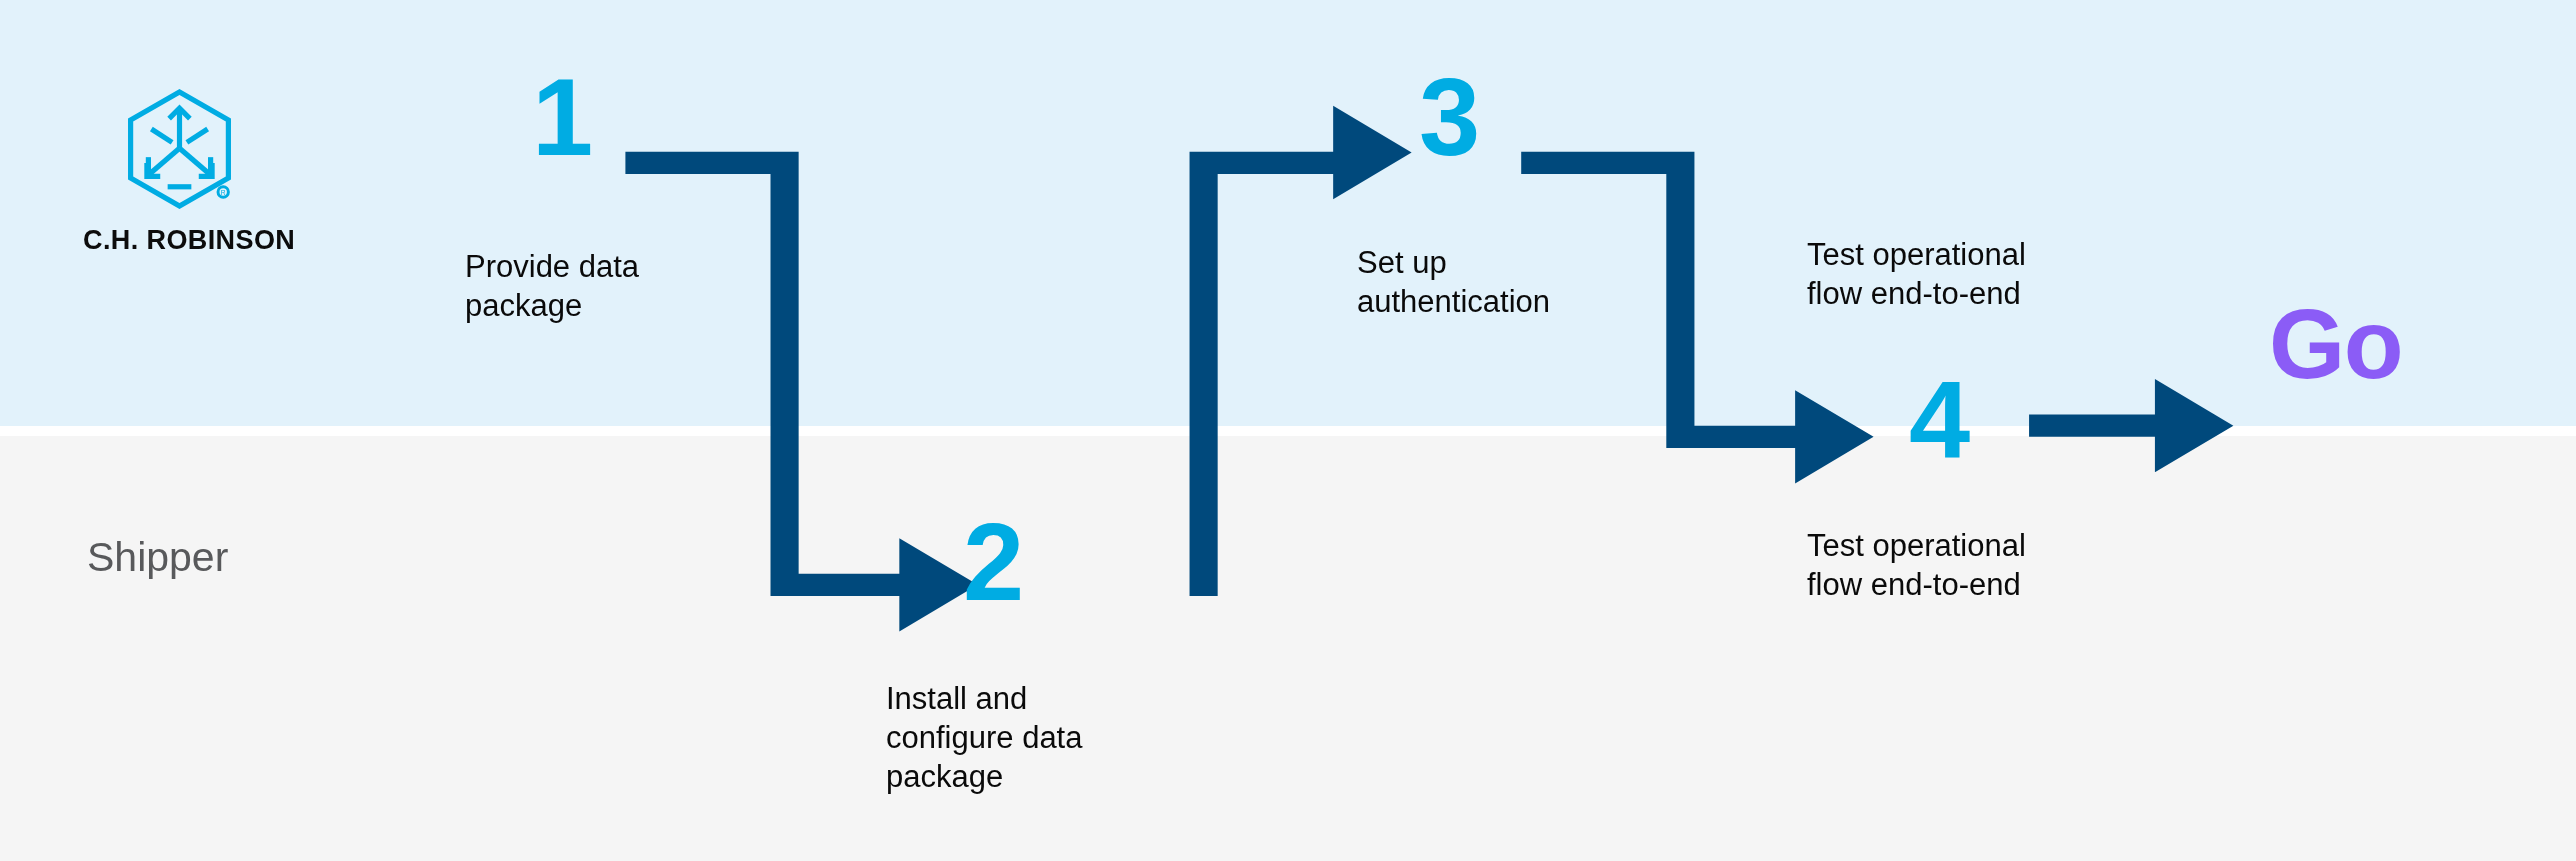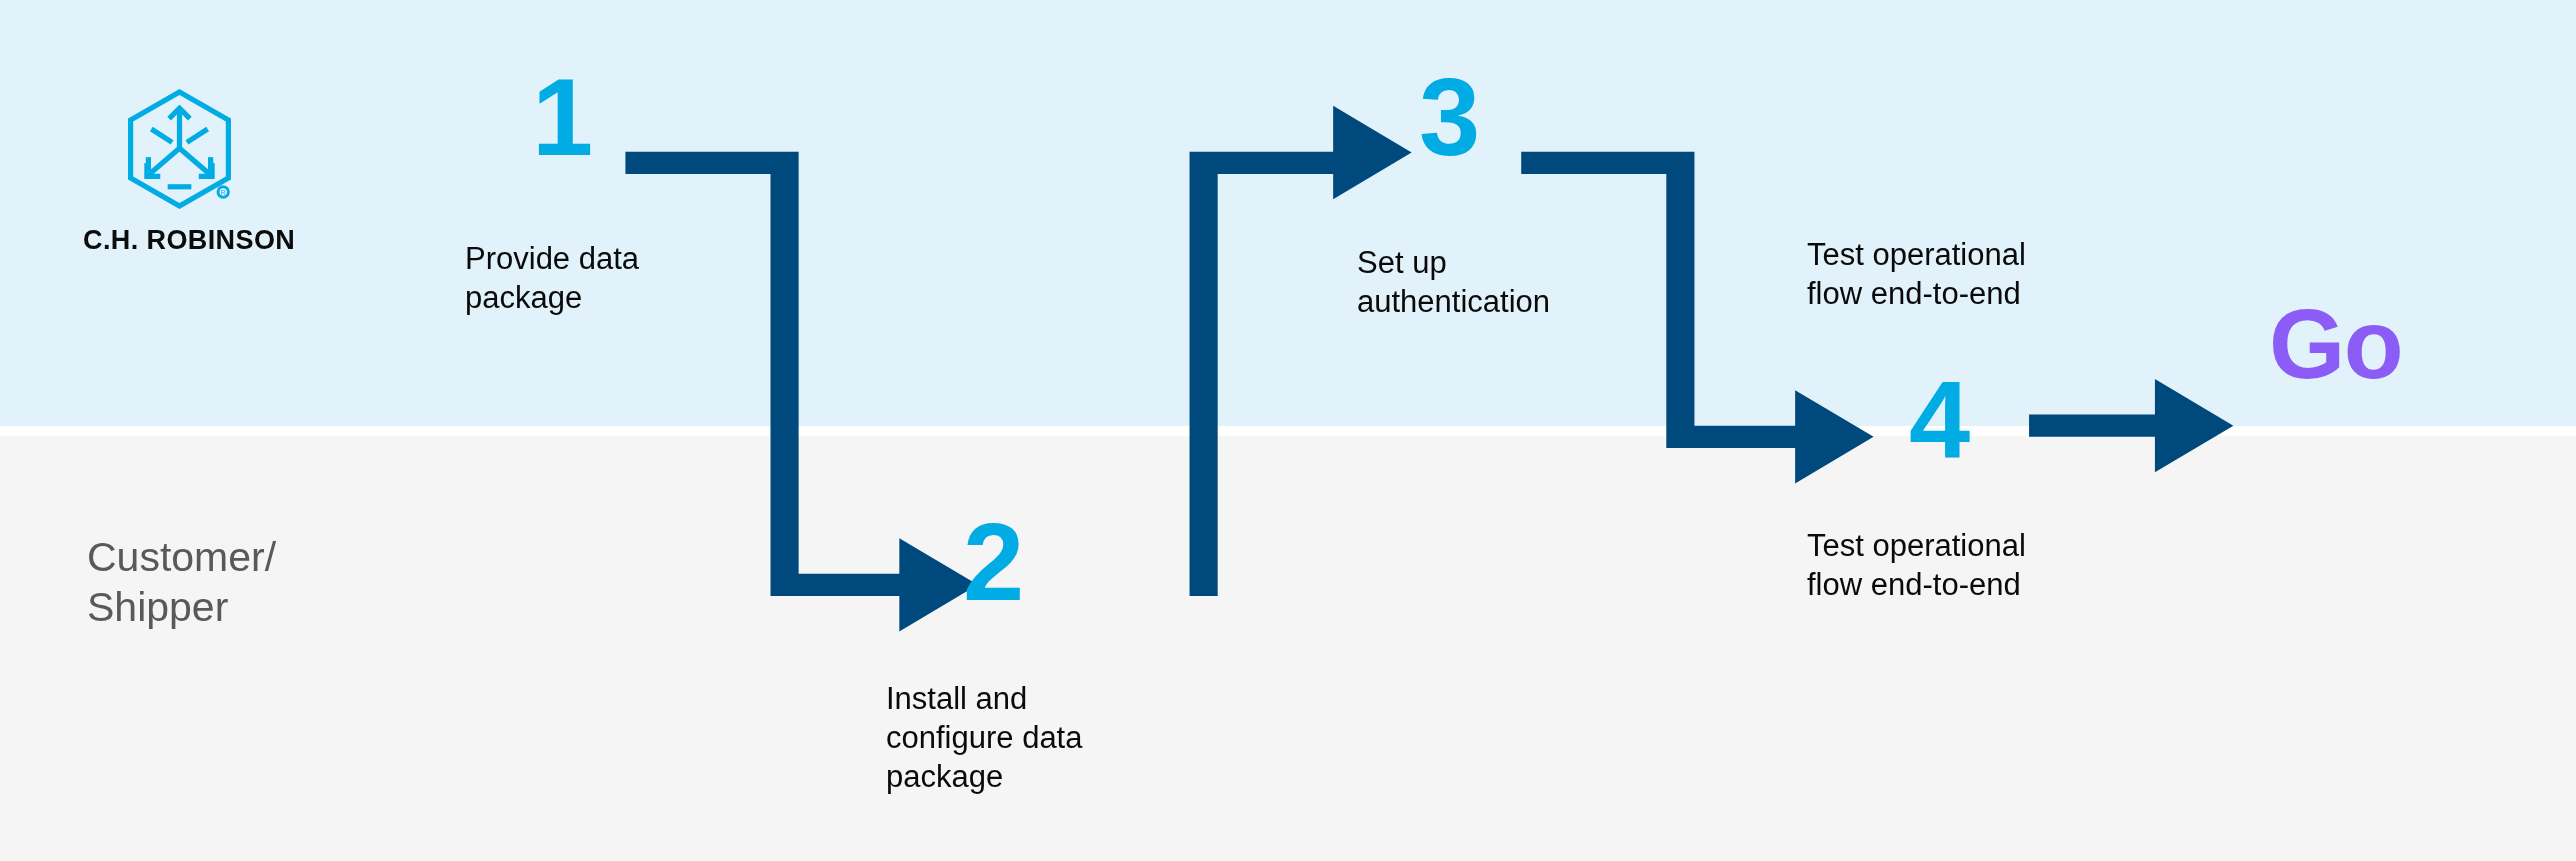--- a/index.html
+++ b/index.html
@@ -152,37 +152,36 @@
         <g fill="none" stroke="#00ace3" stroke-width="4">
           <circle cx="131" cy="139" r="7"></circle>
         </g>
         <text x="131" y="143" font-size="9" fill="#00ace3" text-anchor="middle" font-family="Liberation Sans, sans-serif">R</text>
       </svg>
     </div>
     <div class="logo-wordmark">C.H. ROBINSON</div>
   </div>
 
   <div class="lane-label">
-    <div>Customer/</div>
     <div>Shipper</div>
   </div>
 
   <svg id="connectors" viewBox="0 0 3478 1163" width="2576" height="861">
 
     <path class="conn" d="M 844 205 L 1078 205 L 1078 775 L 1214 775 L 1214 727 L 1320 790 L 1214 853 L 1214 805 L 1040 805 L 1040 235 L 844 235 Z"></path>
 
     <path class="conn" d="M 1606 805 L 1606 205 L 1800 205 L 1800 143 L 1906 206 L 1800 269 L 1800 235 L 1644 235 L 1644 805 Z"></path>
 
     <path class="conn" d="M 2054 205 L 2288 205 L 2288 575 L 2424 575 L 2424 527 L 2530 590 L 2424 653 L 2424 605 L 2250 605 L 2250 235 L 2054 235 Z"></path>
 
     <path class="conn" d="M 2740 560 L 2910 560 L 2910 512 L 3016 575 L 2910 638 L 2910 590 L 2740 590 Z"></path>
   </svg>
 
   <div class="step-num" style="left:532px; top:62px;">1</div>
-  <div class="step-text" style="left:465px; top:240px; width:252px;">
+  <div class="step-text" style="left:465px; top:248px; width:252px;">
     <div>Provide data</div>
     <div>package</div>
   </div>
 
   <div class="step-num" style="left:963px; top:507px;">2</div>
   <div class="step-text" style="left:886px; top:652px; width:296px;margin-top:28px;">
     <div>Install and</div>
     <div>configure data</div>
     <div>package</div>
   </div>

